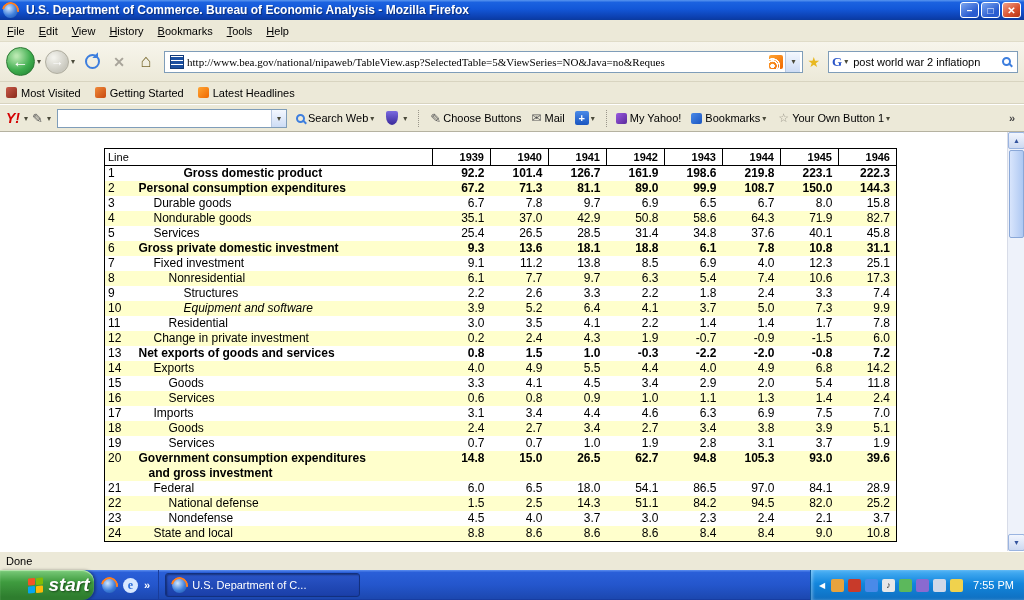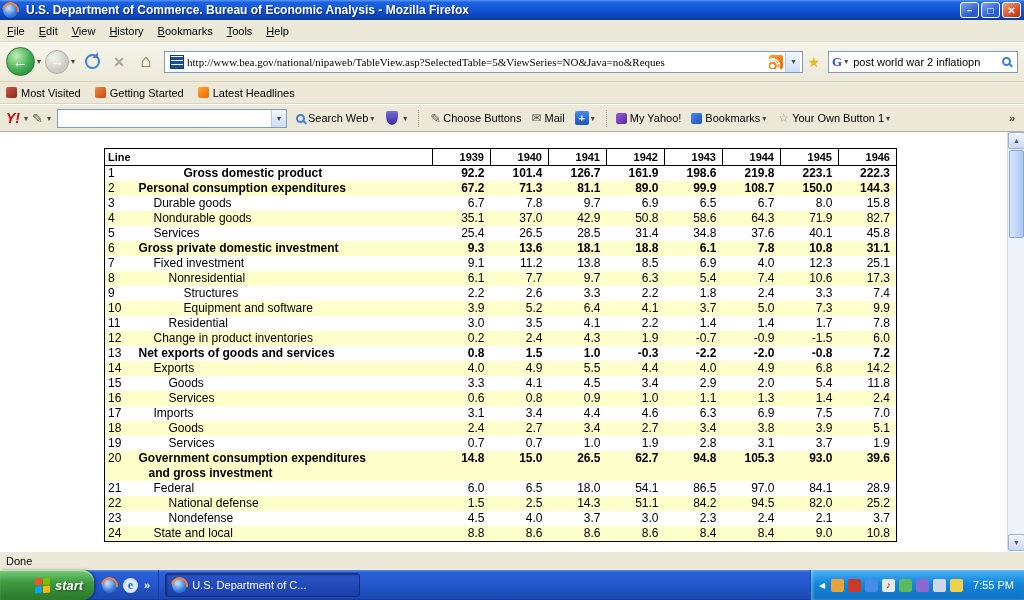--- a/index.html
+++ b/index.html
@@ -81,21 +81,21 @@
   .sq-ico { width: 11px; height: 11px; border-radius: 2px; margin-right: 3px; }
   .sq-ico.myy { background: linear-gradient(135deg,#9a5ae0,#5a2a9a); }
   .sq-ico.bkm { background: linear-gradient(135deg,#4a8ae8,#1a55c0); }
   .own-star { color: #9a968a; font-size: 12px; margin-right: 3px; }
   .overflow { margin-left: auto; font-weight: bold; color: #444; padding: 0 3px; }
 
   
   .content { flex: 1; background: #fff; position: relative; overflow: hidden; }
   .bea-table { border-collapse: collapse; margin: 16px 0 0 104px; font-size: 12px; border: 1px solid #000; }
   .bea-table thead th { border-bottom: 1px solid #000; height: 17px; font-size: 11px; }
-  .line-head { text-align: left; font-weight: bold; padding-left: 3px; }
+  .line-head { text-align: left; font-weight: normal; padding-left: 3px; }
   .year-head { border-left: 1px solid #000; text-align: right; font-weight: bold; font-size: 12px; padding-right: 6px; width: 58px; }
   .bea-table td { height: 15px; line-height: 15px; vertical-align: top; padding: 0; }
   .line-col { width: 28px; padding-left: 3px !important; font-weight: normal !important; }
   .label-col { width: 300px; }
   .num-col { text-align: right; padding-right: 6px !important; width: 58px; }
   tr.shade { background: #ffffcc; }
   tr.bold td { font-weight: bold; }
 
   
   .scrollbar { position: absolute; right: 0; top: 0; bottom: 0; width: 17px; background: #eef2fa; border-left: 1px solid #d8dce8; }
@@ -107,21 +107,21 @@
 
   
   .statusbar { height: 19px; flex: 0 0 19px; background: #ece9d8; border-top: 1px solid #fff; box-shadow: 0 -1px 0 #aca899;
     display: flex; align-items: center; padding: 0 6px; font-size: 11px; }
 
   
   .taskbar { height: 30px; flex: 0 0 30px; display: flex; align-items: stretch;
     background: linear-gradient(180deg,#5c8ef0 0%,#2a5fd8 8%,#2456cc 50%,#1c48b0 95%,#15379a 100%); }
   .start-btn { width: 94px; display: flex; align-items: center; justify-content: center; gap: 5px;
     border-radius: 0 12px 12px 0; background: linear-gradient(180deg,#7ccc7c 0%,#3f9c3f 40%,#2e7d2e 90%);
-    box-shadow: inset 0 1px 1px #b8e8b0, 2px 0 3px rgba(0,0,0,.35); color: #fff; font-weight: bold; font-style: italic; font-size: 13px;
+    box-shadow: inset 0 1px 1px #b8e8b0, 2px 0 3px rgba(0,0,0,.35); color: #fff; font-weight: bold; font-style: italic; font-size: 19px;
     text-shadow: 1px 1px 2px #1a4a1a; padding-left: 24px; }
   .win-flag { width: 15px; height: 15px; display: grid; grid-template-columns: 1fr 1fr; grid-template-rows: 1fr 1fr; gap: 1px; transform: skewY(-4deg); }
   .win-flag span { border-radius: 1px; }
   .wf-r { background: #f35325; } .wf-g { background: #81bc06; } .wf-b { background: #05a6f0; } .wf-y { background: #ffba08; }
   .quicklaunch { display: flex; align-items: center; gap: 6px; padding: 0 8px; border-right: 1px solid #1a3d9a; }
   .ffico { width: 15px; height: 15px; border-radius: 50%; position: relative; flex: 0 0 15px;
     background: radial-gradient(circle at 38% 35%, #cfe6ff 0%, #3d7edb 55%, #1d4fa0 100%); }
   .ffico::after { content: ""; position: absolute; inset: -1px; border: 2px solid transparent; border-top-color: #ff7e1e;
     border-right-color: #ff7e1e; border-radius: 50%; transform: rotate(-35deg); }
   .e-ico { width: 15px; height: 15px; border-radius: 50%; background: #d8e8ff; color: #2a6cd8; font-weight: bold; font-size: 12px;
@@ -391,21 +391,21 @@
             <td class="num-col">2.6</td>
             <td class="num-col">3.3</td>
             <td class="num-col">2.2</td>
             <td class="num-col">1.8</td>
             <td class="num-col">2.4</td>
             <td class="num-col">3.3</td>
             <td class="num-col">7.4</td>
           </tr>
           <tr class="shade">
             <td class="line-col">10</td>
-            <td class="label-col" style="padding-left: 51px;">
+            <td class="label-col" style="padding-left: 51px; font-style: italic;">
               <div>Equipment and software</div>
             </td>
             <td class="num-col">3.9</td>
             <td class="num-col">5.2</td>
             <td class="num-col">6.4</td>
             <td class="num-col">4.1</td>
             <td class="num-col">3.7</td>
             <td class="num-col">5.0</td>
             <td class="num-col">7.3</td>
             <td class="num-col">9.9</td>
@@ -420,21 +420,21 @@
             <td class="num-col">4.1</td>
             <td class="num-col">2.2</td>
             <td class="num-col">1.4</td>
             <td class="num-col">1.4</td>
             <td class="num-col">1.7</td>
             <td class="num-col">7.8</td>
           </tr>
           <tr class="shade">
             <td class="line-col">12</td>
             <td class="label-col" style="padding-left: 21px;">
-              <div>Change in product inventories</div>
+              <div>Change in private investment</div>
             </td>
             <td class="num-col">0.2</td>
             <td class="num-col">2.4</td>
             <td class="num-col">4.3</td>
             <td class="num-col">1.9</td>
             <td class="num-col">-0.7</td>
             <td class="num-col">-0.9</td>
             <td class="num-col">-1.5</td>
             <td class="num-col">6.0</td>
           </tr>

